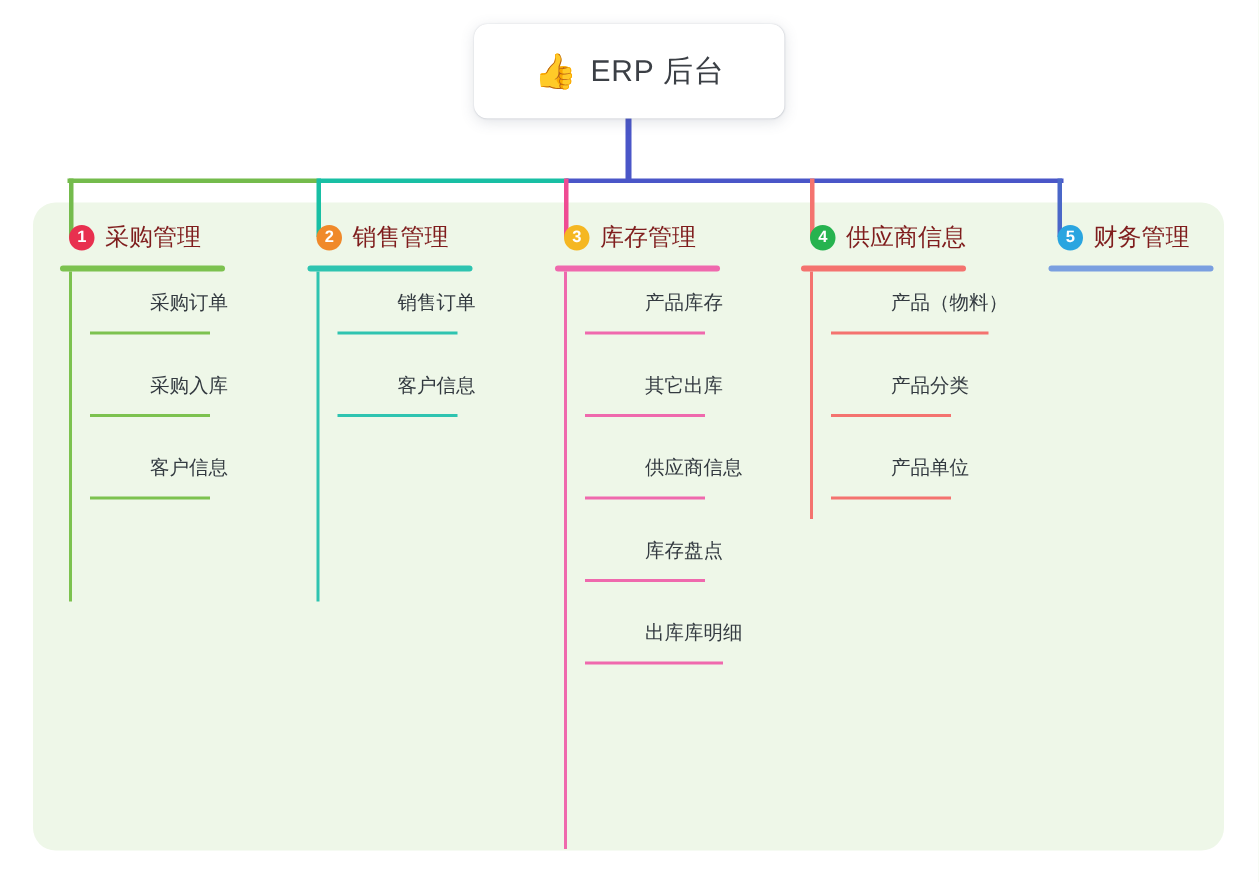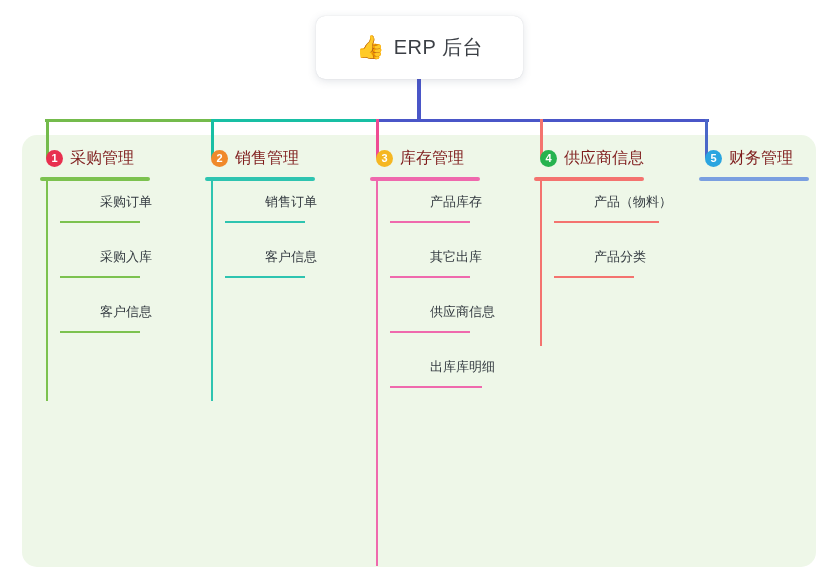--- a/index.html
+++ b/index.html
@@ -134,20 +134,24 @@
           </div>
           <div class="item">
             <span class="item-label">其它出库</span>
             <div class="item-rule" style="width: 80px; background: rgb(239, 105, 173);"></div>
           </div>
           <div class="item">
             <span class="item-label">供应商信息</span>
             <div class="item-rule" style="width: 80px; background: rgb(239, 105, 173);"></div>
           </div>
           <div class="item">
+            <span class="item-label">库存盘点</span>
+            <div class="item-rule" style="width: 80px; background: rgb(239, 105, 173);"></div>
+          </div>
+          <div class="item">
             <span class="item-label">出库库明细</span>
             <div class="item-rule" style="width: 92px; background: rgb(239, 105, 173);"></div>
           </div>
         </div>
       </div>
       <div class="col" style="left: 534px;">
         <div class="col-head">
           <span class="badge" style="background: rgb(38, 179, 79);">4</span>
           <span class="col-title">供应商信息</span>
         </div>
@@ -155,20 +159,24 @@
         <div class="items">
           <div class="spine" style="height: 165px; background: rgb(244, 115, 111);"></div>
           <div class="item">
             <span class="item-label">产品（物料）</span>
             <div class="item-rule" style="width: 105px; background: rgb(244, 115, 111);"></div>
           </div>
           <div class="item">
             <span class="item-label">产品分类</span>
             <div class="item-rule" style="width: 80px; background: rgb(244, 115, 111);"></div>
           </div>
+          <div class="item">
+            <span class="item-label">产品单位</span>
+            <div class="item-rule" style="width: 80px; background: rgb(244, 115, 111);"></div>
+          </div>
         </div>
       </div>
       <div class="col" style="left: 699px;">
         <div class="col-head">
           <span class="badge" style="background: rgb(42, 165, 224);">5</span>
           <span class="col-title">财务管理</span>
         </div>
         <div class="head-rule" style="width: 110px; background: rgb(122, 159, 224);"></div>
       </div>
     </div>

